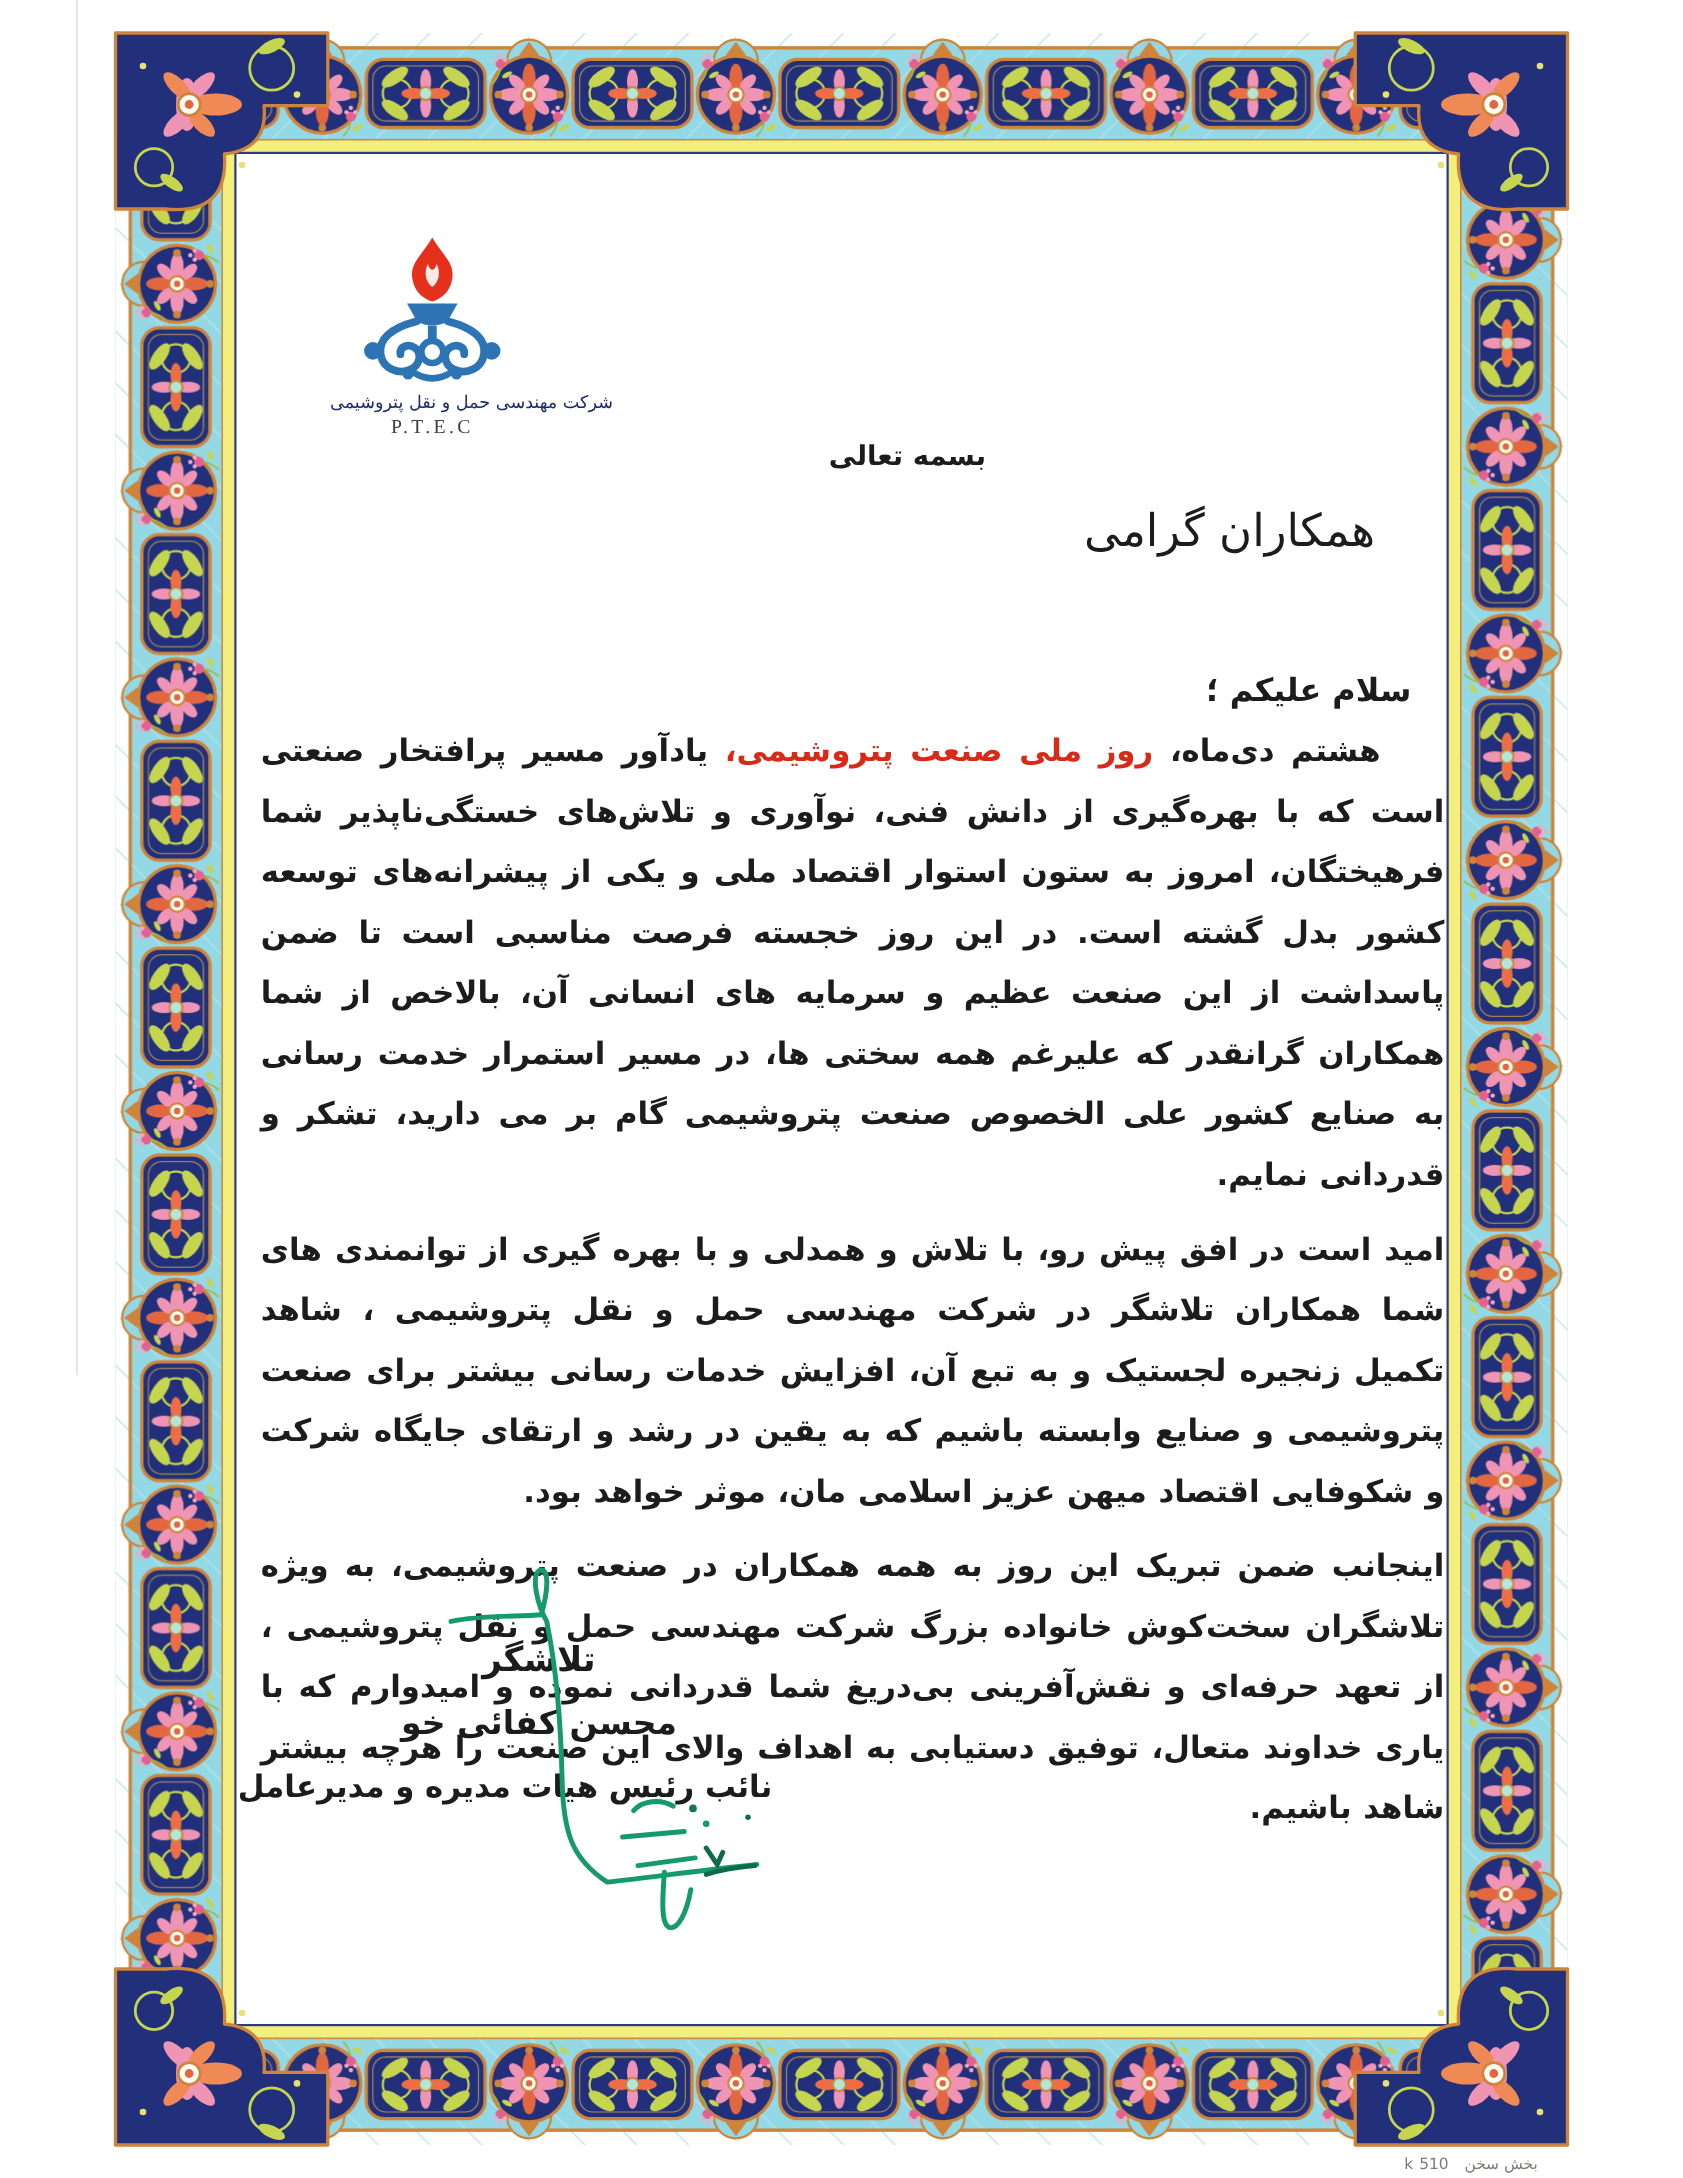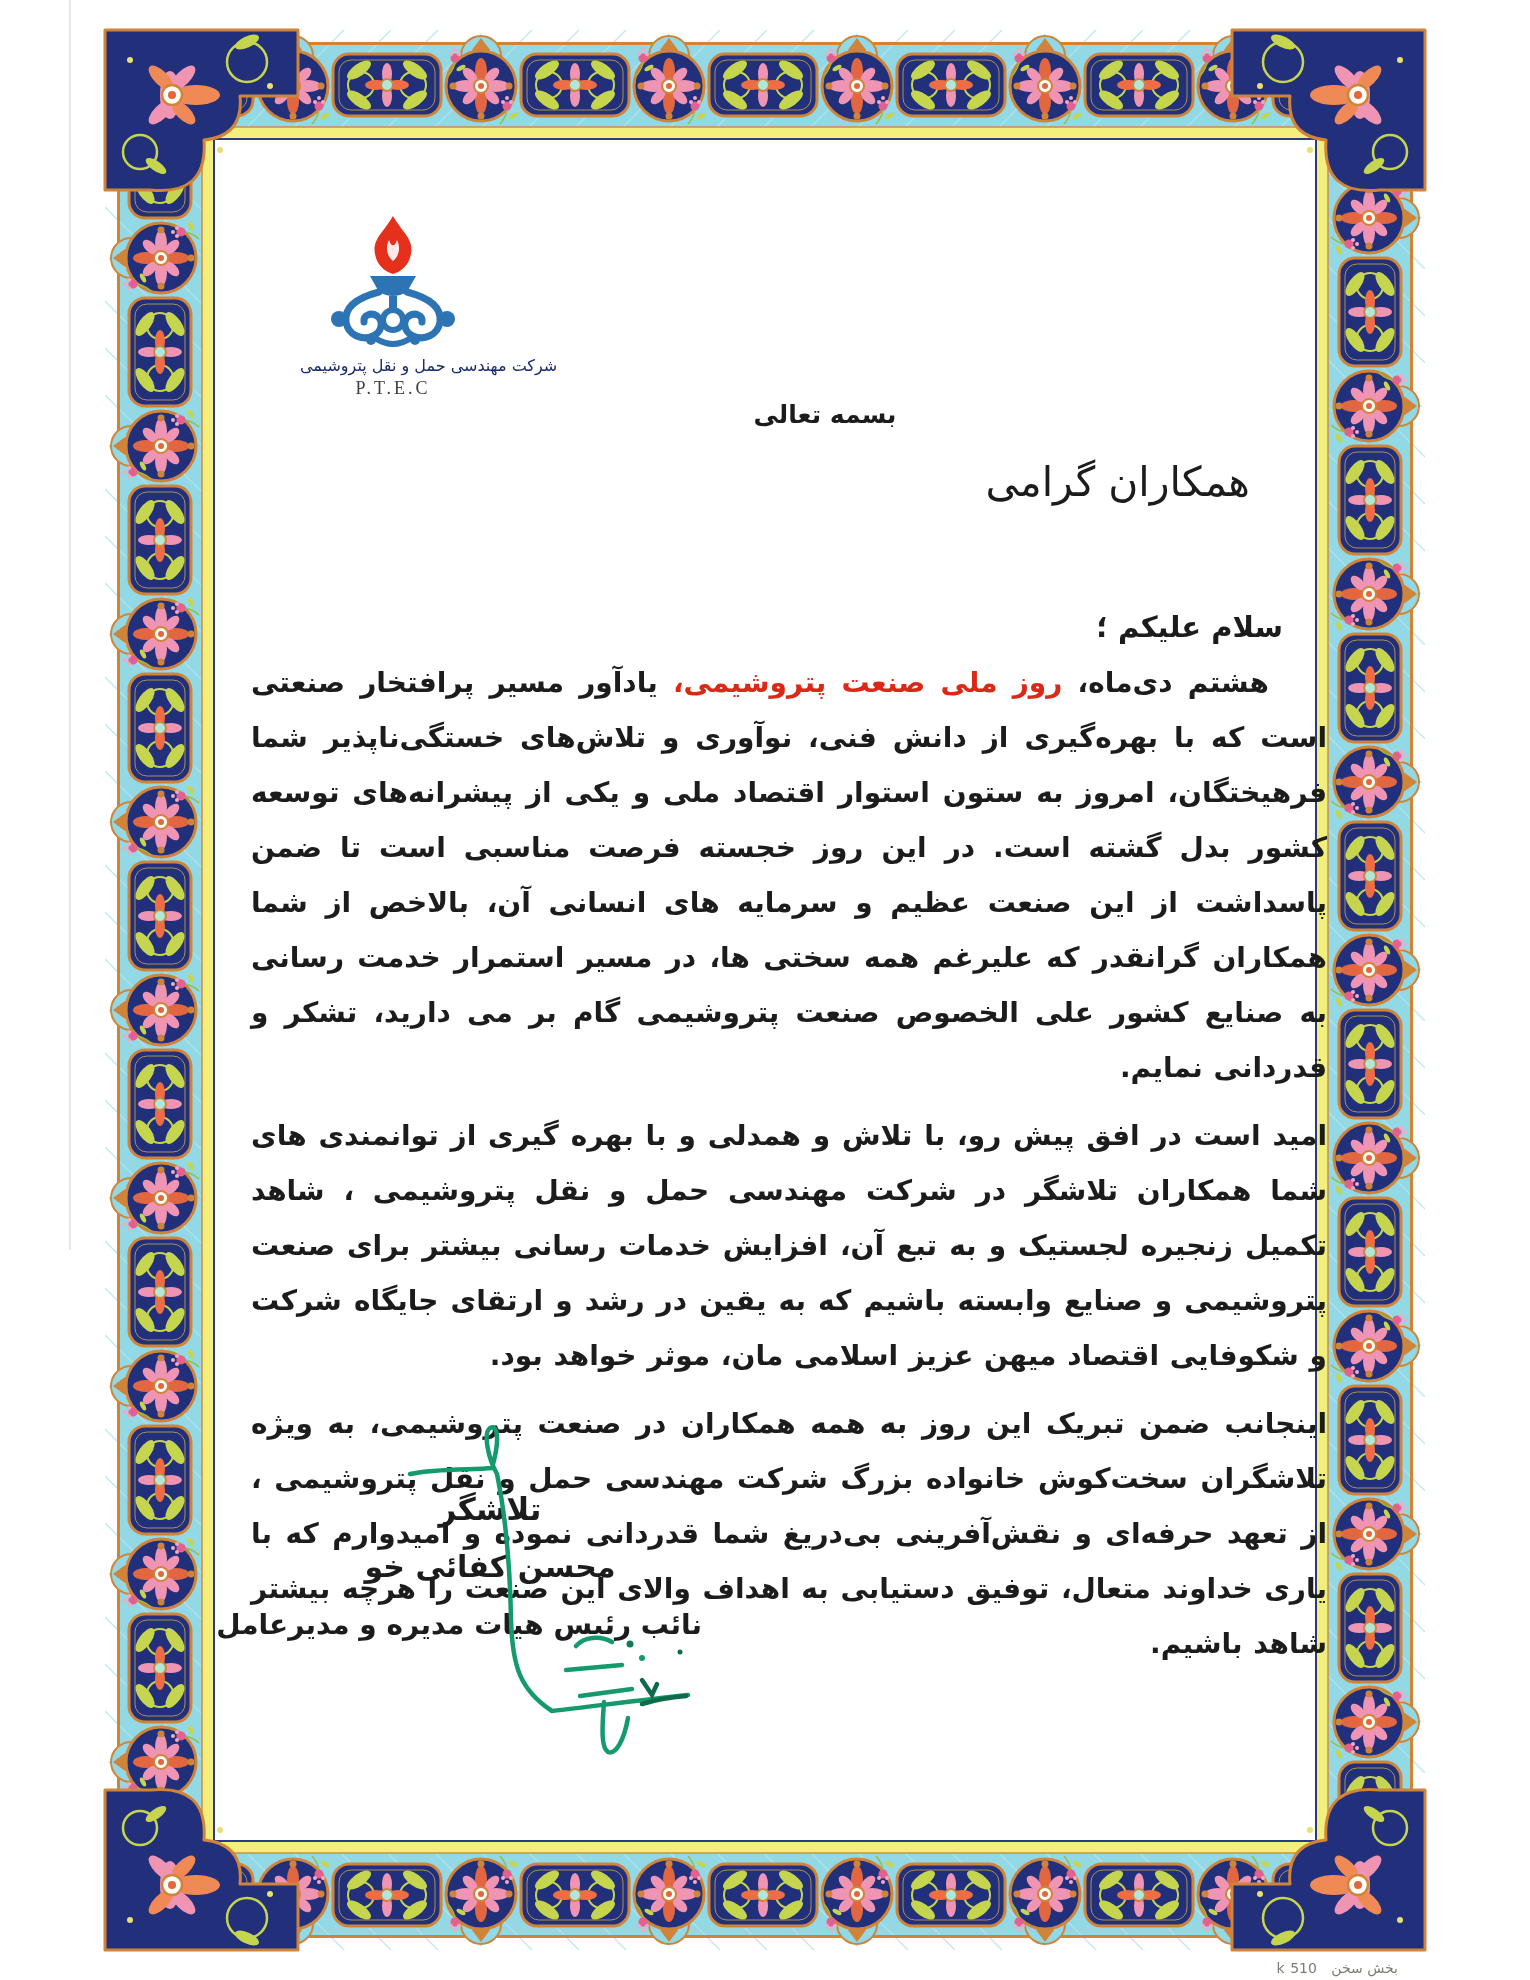--- a/index.html
+++ b/index.html
@@ -16,21 +16,21 @@
   .scan-line{left:69px;top:0;width:2px;height:1250px;background:#d6d6d6;opacity:.55;}
   
   .logo-block{left:300px;top:214px;width:186px;text-align:center;}
   .logo-block svg{display:block;margin:0 auto;}
   .logo-caption{font-size:16px;font-weight:normal;color:#1a2a6e;margin-top:2px;white-space:nowrap;text-align:center;}
   .logo-abbr{font-family:"Liberation Serif",serif;font-size:18px;font-weight:normal;color:#404040;letter-spacing:3px;margin-top:3px;}
   
   .basmala{left:700px;top:400px;width:250px;text-align:center;font-size:25px;font-weight:600;direction:rtl;}
   .heading{right:280px;top:458px;font-size:41px;font-weight:normal;direction:rtl;letter-spacing:0;}
   .salutation{right:247px;top:610px;font-size:29px;font-weight:bold;direction:rtl;}
-  .body-block{left:251px;top:655px;width:1076px;direction:rtl;}
+  .body-block{left:237px;top:655px;width:1076px;direction:rtl;}
   .body-block p{
     margin:0 0 13px 0;
     font-size:28px;font-weight:bold;line-height:55px;
     text-align:justify;text-align-last:right;
     word-spacing:1px;
   }
   .body-block p.indent{text-indent:58px;}
   .hl-red{color:#d92a18;}
   
   .sig-block{left:278px;top:1480px;width:424px;text-align:center;direction:rtl;}

